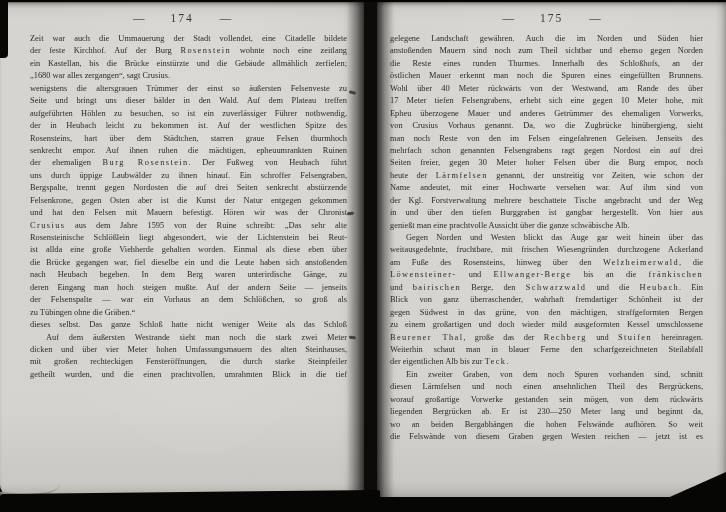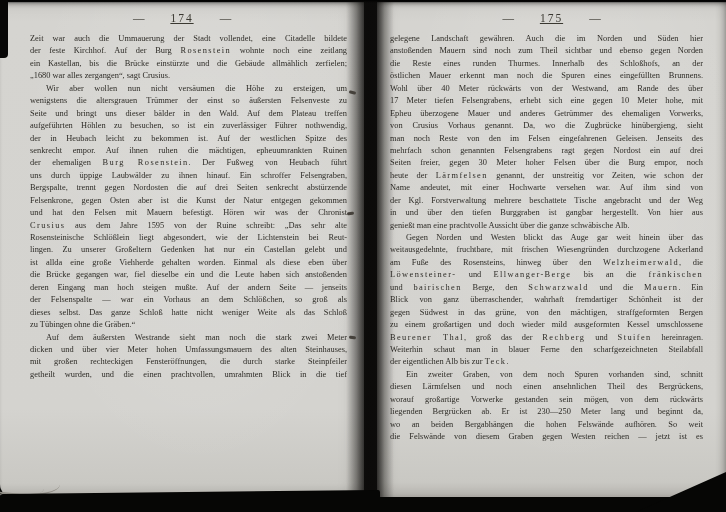--- a/index.html
+++ b/index.html
@@ -16,21 +16,21 @@
       linear-gradient(180deg,#cdccc8 0%, #d5d4d0 4%, #d4d3cf 82%, #c9c8c3 97%, #b5b3ae 100%);
   }
   .page-left{left:0;width:364px;height:496px;border-radius:0 0 8px 14px;
     box-shadow:inset -14px 0 18px -10px rgba(30,28,24,0.55), inset 0 4px 5px -3px rgba(0,0,0,0.5);}
   .page-right{left:377px;width:349px;height:495px;
     box-shadow:inset 14px 0 16px -10px rgba(30,28,24,0.5), inset -8px 0 10px -7px rgba(30,28,24,0.45), inset 0 4px 5px -3px rgba(0,0,0,0.5);}
 
   .header{position:absolute;top:10px;left:0;right:0;display:flex;justify-content:center;align-items:center;gap:26px;
     font-size:11.5px;color:#3a3831;}
   .header .dash{letter-spacing:0;}
-  .header .pagenum{letter-spacing:2px;text-decoration:underline;}
+  .header .pagenum{letter-spacing:2px;}
 
   .textcol{position:absolute;top:31px;font-size:8.4px;line-height:12.45px;color:var(--ink);}
   .page-left .textcol{left:30px;width:317px;}
   .page-right .textcol{left:13px;width:313px;}
   .line{text-align:justify;text-align-last:justify;white-space:normal;height:12.45px;overflow:visible;}
   .line.end{text-align-last:left;}
   .line.indent{padding-left:16px;}
   .sperr{letter-spacing:1.4px;}
 
   
@@ -58,40 +58,40 @@
     <div class="header">
       <span class="dash">—</span>
       <span class="pagenum">174</span>
       <span class="dash">—</span>
     </div>
     <div class="textcol">
         <div class="line"><span>Zeit war auch die Ummauerung der Stadt vollendet, eine Citadelle bildete</span></div>
         <div class="line"><span>der feste Kirchhof.  Auf der Burg </span><span class="sperr">Rosenstein</span><span> wohnte noch eine zeitlang</span></div>
         <div class="line"><span>ein Kastellan, bis die Brücke einstürzte und die Gebäude allmählich zerfielen;</span></div>
         <div class="line end"><span>„1680 war alles zergangen“, sagt Crusius.</span></div>
-        <div class="line indent"><span>Wir aber wollen nun nicht versäumen die Höhe zu ersteigen, um</span></div>
         <div class="line"><span>wenigstens die altersgrauen Trümmer der einst so äußersten Felsenveste zu</span></div>
         <div class="line"><span>Seite und bringt uns dieser bälder in den Wald.  Auf dem Plateau treffen</span></div>
         <div class="line"><span>aufgeführten Höhlen zu besuchen, so ist ein zuverlässiger Führer nothwendig,</span></div>
         <div class="line"><span>der in Heubach leicht zu bekommen ist.  Auf der westlichen Spitze des</span></div>
+        <div class="line"><span>Rosensteins, hart über dem Städtchen, starren graue Felsen thurmhoch</span></div>
         <div class="line"><span>senkrecht empor.  Auf ihnen ruhen die mächtigen, epheuumrankten Ruinen</span></div>
         <div class="line"><span>der ehemaligen </span><span class="sperr">Burg Rosenstein</span><span>.  Der Fußweg von Heubach führt</span></div>
         <div class="line"><span>uns durch üppige Laubwälder zu ihnen hinauf.  Ein schroffer Felsengraben,</span></div>
         <div class="line"><span>Bergspalte, trennt gegen Nordosten die auf drei Seiten senkrecht abstürzende</span></div>
         <div class="line"><span>Felsenkrone, gegen Osten aber ist die Kunst der Natur entgegen gekommen</span></div>
         <div class="line"><span>und hat den Felsen mit Mauern befestigt.  Hören wir was der Chronist</span></div>
         <div class="line"><span class="sperr">Crusius</span><span> aus dem Jahre 1595 von der Ruine schreibt: „Das sehr alte</span></div>
         <div class="line"><span>Rosensteinische Schlößlein liegt abgesondert, wie der Lichtenstein bei Reut-</span></div>
-        <div class="line"><span>lingen.  Zu unserer Großeltern Gedenken hat nur ein Castellan gelebt und</span></div>
         <div class="line"><span>ist allda eine große Viehherde gehalten worden.  Einmal als diese eben über</span></div>
         <div class="line"><span>die Brücke gegangen war, fiel dieselbe ein und die Leute haben sich anstoßenden</span></div>
+        <div class="line"><span>nach Heubach begeben.  In dem Berg waren unterirdische Gänge, zu</span></div>
         <div class="line"><span>deren Eingang man hoch steigen mußte.  Auf der andern Seite — jenseits</span></div>
         <div class="line"><span>der Felsenspalte — war ein Vorhaus an dem Schlößchen, so groß als</span></div>
+        <div class="line end"><span>zu Tübingen ohne die Gräben.“</span></div>
         <div class="line"><span>dieses selbst.  Das ganze Schloß hatte nicht weniger Weite als das Schloß</span></div>
-        <div class="line end"><span>zu Tübingen ohne die Gräben.“</span></div>
         <div class="line indent"><span>Auf dem äußersten Westrande sieht man noch die stark zwei Meter</span></div>
         <div class="line"><span>dicken und über vier Meter hohen Umfassungsmauern des alten Steinhauses,</span></div>
         <div class="line"><span>mit großen rechteckigen Fensteröffnungen, die durch starke Steinpfeiler</span></div>
         <div class="line"><span>getheilt wurden, und die einen prachtvollen, umrahmten Blick in die tief</span></div>
       </div>
     <div class="page-curl-1"></div>
     <div class="page-curl-2"></div>
   </div>
 
   <div class="page page-right">
@@ -114,25 +114,25 @@
         <div class="line"><span>Seiten freier, gegen 30 Meter hoher Felsen über die Burg empor, noch</span></div>
         <div class="line"><span>heute der </span><span class="sperr">Lärmfelsen</span><span> genannt, der unstreitig vor Zeiten, wie schon der</span></div>
         <div class="line"><span>Name andeutet, mit einer Hochwarte versehen war.  Auf ihm sind von</span></div>
         <div class="line"><span>der Kgl. Forstverwaltung mehrere beschattete Tische angebracht und der Weg</span></div>
         <div class="line"><span>in und über den tiefen Burggraben ist gangbar hergestellt.  Von hier aus</span></div>
         <div class="line end"><span>genießt man eine prachtvolle Aussicht über die ganze schwäbische Alb.</span></div>
         <div class="line indent"><span>Gegen Norden und Westen blickt das Auge gar weit hinein über das</span></div>
         <div class="line"><span>weitausgedehnte, fruchtbare, mit frischen Wiesengründen durchzogene Ackerland</span></div>
         <div class="line"><span>am Fuße des Rosensteins, hinweg über den </span><span class="sperr">Welzheimerwald</span><span>, die</span></div>
         <div class="line"><span class="sperr">Löwensteiner-</span><span> und </span><span class="sperr">Ellwanger-Berge</span><span> bis an die </span><span class="sperr">fränkischen</span></div>
-        <div class="line"><span>und </span><span class="sperr">bairischen</span><span> Berge, den </span><span class="sperr">Schwarzwald</span><span> und die </span><span class="sperr">Mauern</span><span>.  Ein</span></div>
+        <div class="line"><span>und </span><span class="sperr">bairischen</span><span> Berge, den </span><span class="sperr">Schwarzwald</span><span> und die </span><span class="sperr">Heubach</span><span>.  Ein</span></div>
         <div class="line"><span>Blick von ganz überraschender, wahrhaft fremdartiger Schönheit ist der</span></div>
         <div class="line"><span>gegen Südwest in das grüne, von den mächtigen, straffgeformten Bergen</span></div>
         <div class="line"><span>zu einem großartigen und doch wieder mild ausgeformten Kessel umschlossene</span></div>
-        <div class="line"><span class="sperr">Beurener Thal</span><span>, groß das der </span><span class="sperr">Rechberg</span><span> und </span><span class="sperr">Stuifen</span><span> hereinragen.</span></div>
+        <div class="line"><span class="sperr">Beurener Thal</span><span>, große das der </span><span class="sperr">Rechberg</span><span> und </span><span class="sperr">Stuifen</span><span> hereinragen.</span></div>
         <div class="line"><span>Weiterhin schaut man in blauer Ferne den scharfgezeichneten Steilabfall</span></div>
         <div class="line end"><span>der eigentlichen Alb bis zur </span><span class="sperr">Teck</span><span>.</span></div>
         <div class="line indent"><span>Ein zweiter Graben, von dem noch Spuren vorhanden sind, schnitt</span></div>
         <div class="line"><span>diesen Lärmfelsen und noch einen ansehnlichen Theil des Bergrückens,</span></div>
         <div class="line"><span>worauf großartige Vorwerke gestanden sein mögen, von dem rückwärts</span></div>
         <div class="line"><span>liegenden Bergrücken ab.  Er ist 230—250 Meter lang und beginnt da,</span></div>
         <div class="line"><span>wo an beiden Bergabhängen die hohen Felswände aufhören.  So weit</span></div>
         <div class="line"><span>die Felswände von diesem Graben gegen Westen reichen — jetzt ist es</span></div>
       </div>
 

